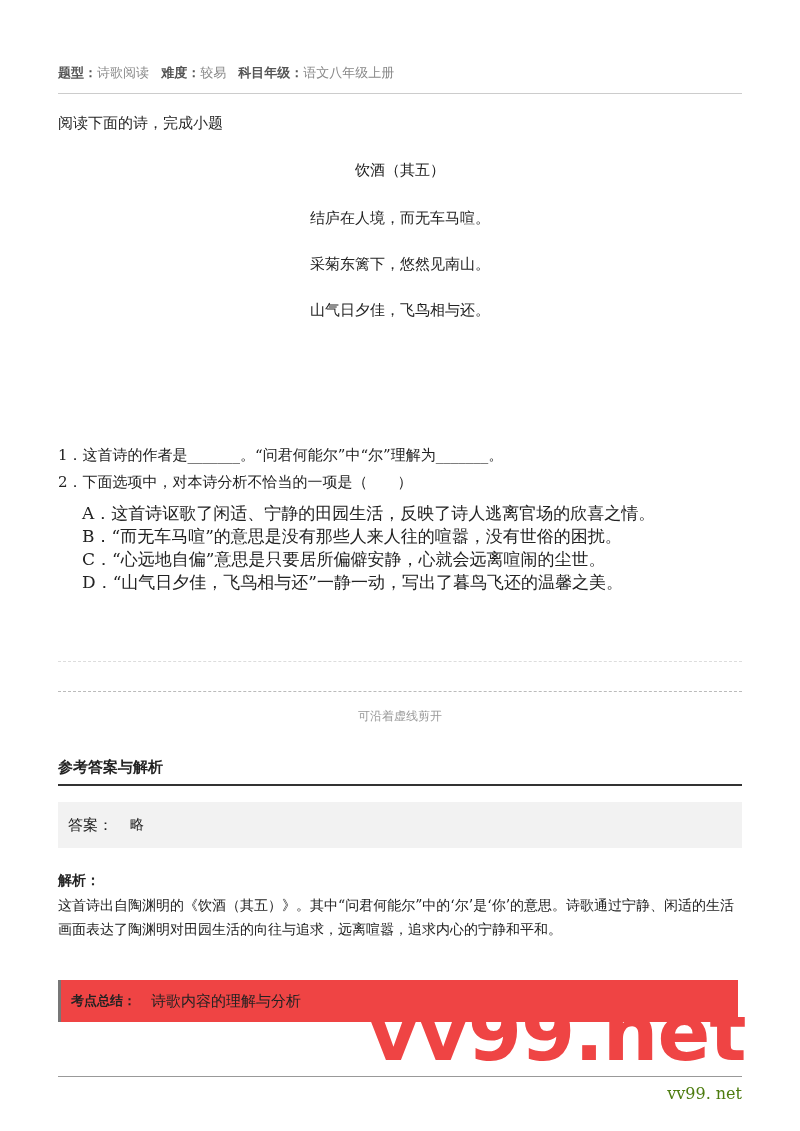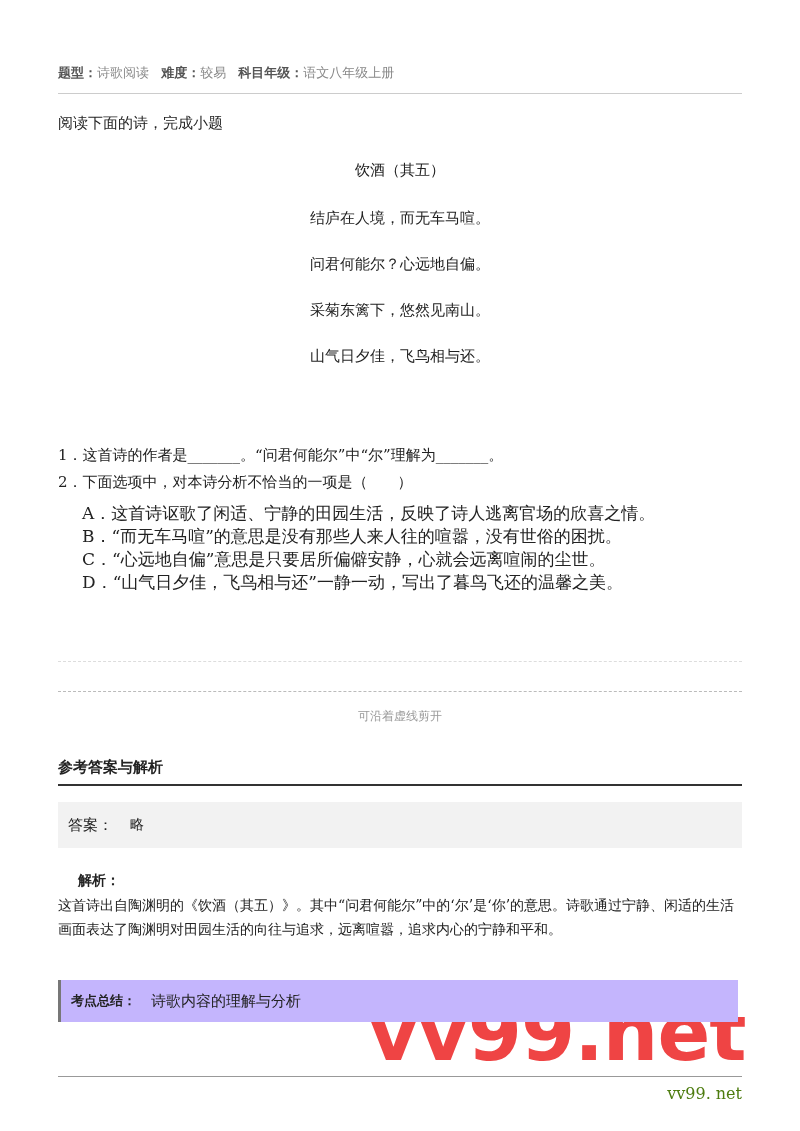--- a/index.html
+++ b/index.html
@@ -14,23 +14,23 @@
   .poem .line{height:46px;line-height:24px;}
   .q{position:absolute;left:58px;font-size:15px;}
   .opt{position:absolute;left:62px;font-size:17px;margin-left:20px;}
   .dash{position:absolute;left:58px;right:58px;height:0;border-top:1px dashed #bbb;}
   .cut{position:absolute;left:0;width:800px;top:708px;text-align:center;font-size:12px;color:#999;}
   .ans-title{position:absolute;left:58px;top:758px;font-size:15px;font-weight:bold;font-family:"DejaVu Sans","Liberation Sans",sans-serif;}
   .hr-ans{position:absolute;left:58px;right:58px;top:784px;border-top:2px solid #333;}
   .ansbox{position:absolute;left:58px;right:58px;top:802px;height:46px;background:#f2f2f2;}
   .ansbox .lbl{position:absolute;left:10px;top:14px;font-size:15px;font-weight:normal;font-family:"DejaVu Sans","Liberation Sans",sans-serif;}
   .ansbox .val{position:absolute;left:72px;top:14px;font-size:14px;}
-  .ana-lbl{position:absolute;left:58px;top:872px;font-size:14px;font-weight:bold;font-family:"DejaVu Sans","Liberation Sans",sans-serif;margin-left:20px;}
+  .ana-lbl{position:absolute;left:58px;top:872px;font-size:14px;font-weight:bold;font-family:"DejaVu Sans","Liberation Sans",sans-serif;}
   .ana{position:absolute;left:58px;width:688px;top:893px;font-size:14px;line-height:24px;}
-  .kd{position:absolute;left:58px;right:62px;top:980px;height:42px;background:#c4b5fd;border-left:3px solid #777;}
+  .kd{position:absolute;left:58px;right:62px;top:980px;height:42px;background:#ef4444;border-left:3px solid #777;}
   .kd .lbl{position:absolute;left:10px;top:12px;font-size:13px;font-weight:bold;font-family:"DejaVu Sans","Liberation Sans",sans-serif;}
   .kd .val{position:absolute;left:90px;top:12px;font-size:15px;}
   .wm{position:absolute;left:368px;top:988px;font-size:78px;font-weight:bold;color:#ef4444;font-family:"DejaVu Sans","Liberation Sans",sans-serif;letter-spacing:-1px;}
   .hr-foot{position:absolute;left:58px;right:58px;top:1076px;border-top:1px solid #999;}
   .foot{position:absolute;right:58px;top:1084px;font-size:16px;color:#4d7c0f;}
 </style>
 </head>
 <body>
 
 <div class="meta">
@@ -38,21 +38,20 @@
   <b>难度：</b><span>较易</span>
   <b>科目年级：</b><span>语文八年级上册</span>
 </div>
 <div class="hr-top"></div>
 
 <div class="intro">阅读下面的诗，完成小题</div>
 
 <div class="poem">
   <div class="title">饮酒（其五）</div>
   <div class="line">结庐在人境，而无车马喧。</div>
-  <div class="line">问君何能尔？心远地自偏。</div>
   <div class="line">采菊东篱下，悠然见南山。</div>
   <div class="line">山气日夕佳，飞鸟相与还。</div>
 </div>
 
 <div class="q" style="top:446px">1．这首诗的作者是_______。“问君何能尔”中“尔”理解为_______。</div>
 <div class="q" style="top:473px">2．下面选项中，对本诗分析不恰当的一项是（　　）</div>
 <div class="opt" style="top:502px">A．这首诗讴歌了闲适、宁静的田园生活，反映了诗人逃离官场的欣喜之情。</div>
 <div class="opt" style="top:525px">B．“而无车马喧”的意思是没有那些人来人往的喧嚣，没有世俗的困扰。</div>
 <div class="opt" style="top:548px">C．“心远地自偏”意思是只要居所偏僻安静，心就会远离喧闹的尘世。</div>
 <div class="opt" style="top:571px">D．“山气日夕佳，飞鸟相与还”一静一动，写出了暮鸟飞还的温馨之美。</div>

